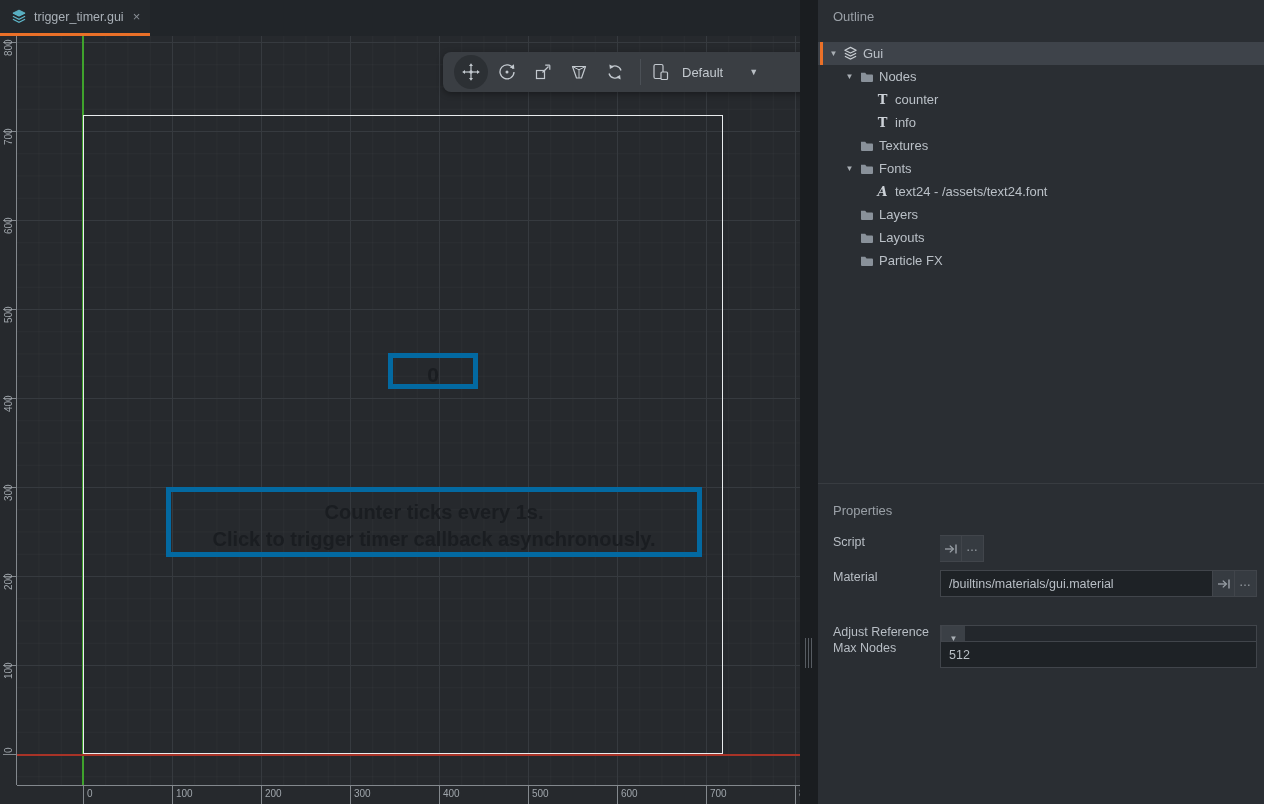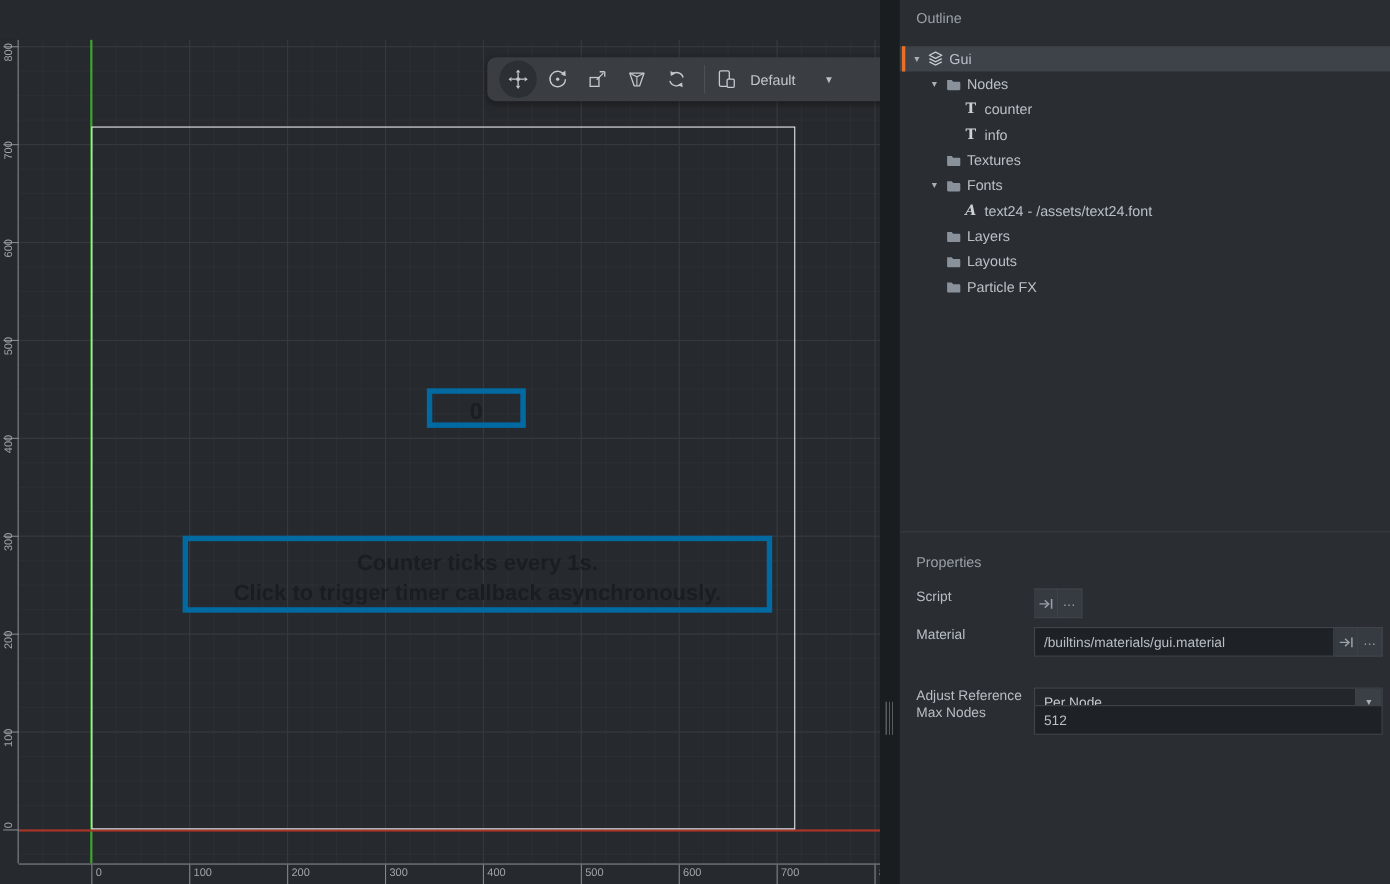--- a/index.html
+++ b/index.html
@@ -82,20 +82,33 @@
   .pf-drop{flex:1;background:#23272c;border:1px solid #41454b;display:flex;align-items:center;cursor:pointer;}
   .pf-drop-value{flex:1;font-size:12.5px;color:#c3c9cf;padding-left:8px;}
   .pf-drop-btn{width:24px;height:100%;background:#3b4046;border-left:1px solid #41454b;display:grid;
       place-items:center;font-size:8px;color:#a9afb5;}
 </style>
 </head>
 <body>
 
 <div id="app">
 
+  <div id="tabbar">
+    <div class="tab">
+      <span style="display:grid;place-items:center;">
+        <svg width="16" height="15" viewBox="0 0 16 16">
+          <path d="M8 1.2 14.5 4.4 8 7.6 1.5 4.4Z" fill="#57aec2" stroke="#5fb7c9" stroke-width="1"></path>
+          <path d="M1.5 7.7 8 10.9 14.5 7.7" fill="none" stroke="#5fb7c9" stroke-width="1.3"></path>
+          <path d="M1.5 11 8 14.2 14.5 11" fill="none" stroke="#5fb7c9" stroke-width="1.3"></path>
+        </svg>
+      </span>
+      <span class="tab-label">trigger_timer.gui</span>
+      <span class="tab-close">×</span>
+    </div>
+  </div>
 
   <div id="canvas">
     <div id="grid"></div>
     <div id="axis-y"></div>
     <div id="axis-x"></div>
     <div id="gui-bounds"></div>
 
     <div id="node-counter" class="gui-node">0</div>
     <div id="node-info" class="gui-node">
       <div>Counter ticks every 1s.</div>
@@ -352,21 +365,20 @@
               </button>
               <button class="pf-btn">
                 <span class="pf-ellipsis">…</span>
               </button>
             </div>
           </div>
           <div class="prop-row" style="top: 116px; margin-top: 25px;">
             <span class="prop-label">Adjust Reference</span>
             <div class="prop-field">
               <div class="pf-drop">
-                <span class="pf-drop-value">Per Node</span>
                 <span class="pf-drop-btn">▼</span>
               </div>
             </div>
           </div>
           <div class="prop-row" style="top: 157px;">
             <span class="prop-label">Max Nodes</span>
             <div class="prop-field">
               <div class="pf-text">
                 <span>512</span>
               </div>

